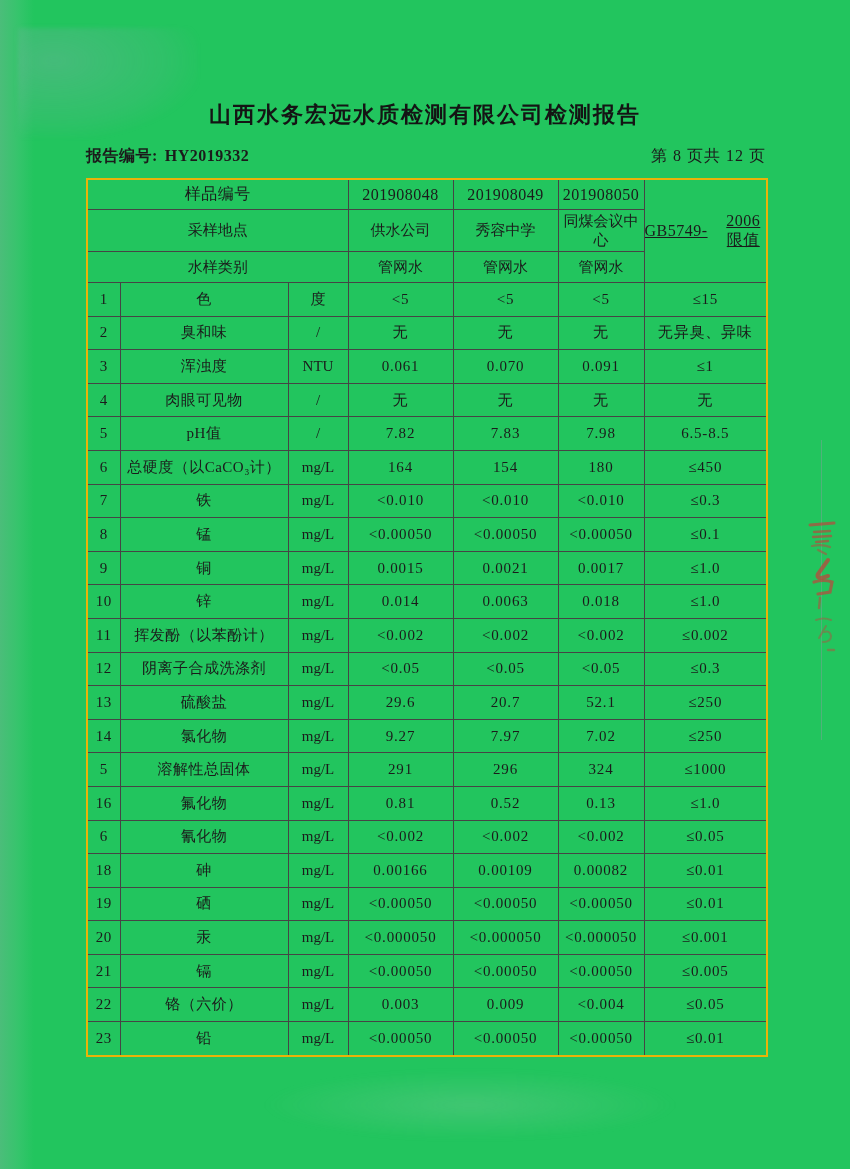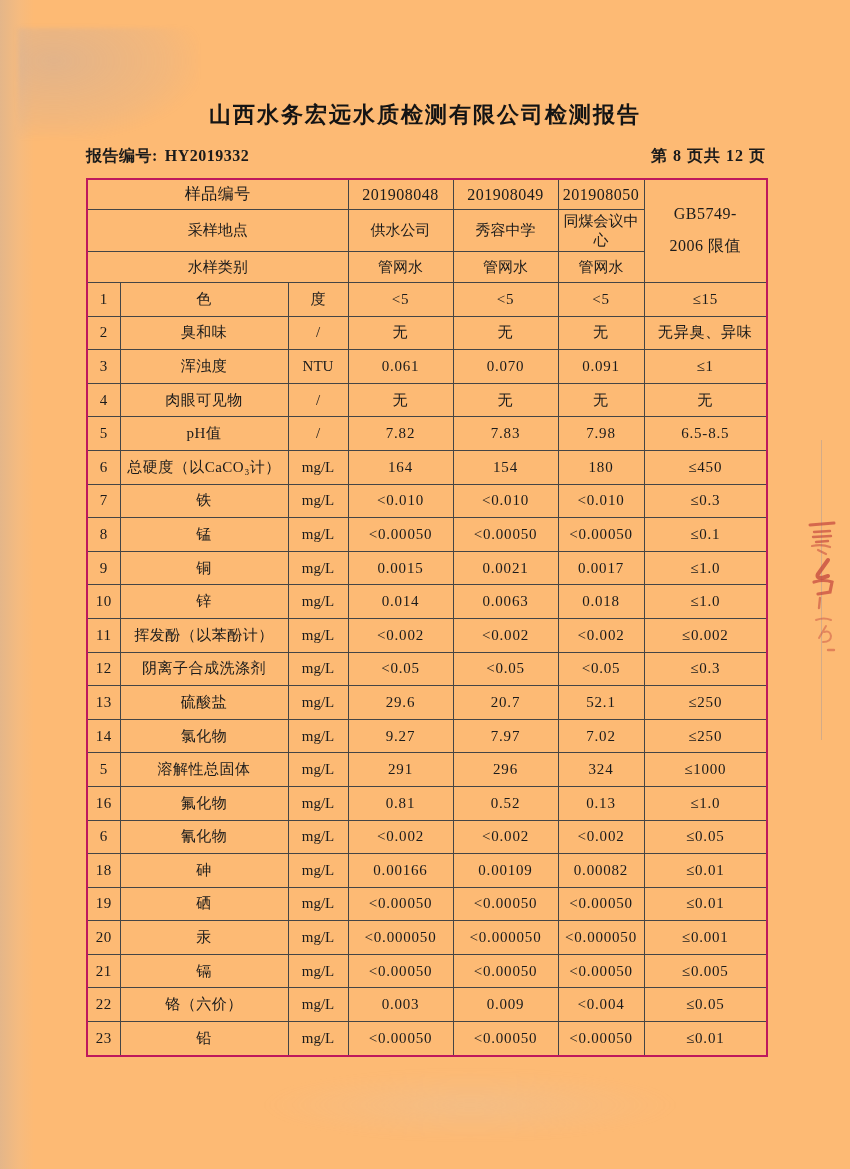--- a/index.html
+++ b/index.html
@@ -1,20 +1,20 @@
 <!DOCTYPE html>
 <html><head>
 <meta charset="utf-8">
 <style>
   html,body{margin:0;padding:0;background:#9a9a98;}
   .page{
     position:relative;
     width:850px;height:1169px;
     margin:0 auto;
-    background:#fdba74;
+    background:#22c55e;
     overflow:hidden;
     font-family:"Liberation Serif","DejaVu Serif",serif;
     color:#1b1b1b;
   }
   
   .edge-left{
     position:absolute;left:0;top:0;width:34px;height:100%;
     background:linear-gradient(to right, rgba(170,172,186,.30), rgba(190,192,205,.12) 55%, rgba(0,0,0,0));
     pointer-events:none;
   }
@@ -47,39 +47,39 @@
     font-size:22px;font-weight:700;letter-spacing:2px;
     margin:0;color:#141414;
   }
   .meta{
     position:absolute;top:146px;left:86px;width:680px;
     display:flex;justify-content:space-between;align-items:flex-end;
     font-size:16px;
   }
   .report-no{font-weight:700;letter-spacing:.5px;}
   .report-no .val{margin-left:7px;font-weight:700;}
-  .page-indicator{font-weight:700;letter-spacing:1px;}
+  .page-indicator{font-weight:400;letter-spacing:1px;}
   
   table.report{
     position:absolute;top:178px;left:86px;width:680px;
     border-collapse:collapse;table-layout:fixed;
   }
   table.report td{
     border:1px solid #454545;
     text-align:center;vertical-align:middle;
     font-size:15px;padding:0;color:#1b1b1b;
     overflow:hidden;
   }
-  table.report{border:2px solid #be185d;}
+  table.report{border:2px solid #eab308;}
   tr.h-a td{height:29px;font-size:16px;letter-spacing:.5px;}
   tr.h-b td{height:41px;}
   tr.h-c td{height:30px;}
   td.loc{padding:0 6px;line-height:1.25;}
   td.limit-h{font-size:16px;letter-spacing:.5px;}
-  .limit-h-inner{display:flex;flex-direction:column;gap:13px;align-items:center;justify-content:center;}
+  .limit-h-inner{display:flex;flex-direction:row;gap:13px;align-items:center;justify-content:center;text-decoration:underline;}
   tbody td{height:32.6px;}
   td.c0{letter-spacing:.5px;}
   td.c1{text-align:left;padding-left:12px;letter-spacing:.5px;}
   td.c3,td.c4,td.c5,td.c6{letter-spacing:.8px;}
   td.c6{font-size:14.5px;}
 </style>
 </head>
 <body>
 
 <div class="page">

